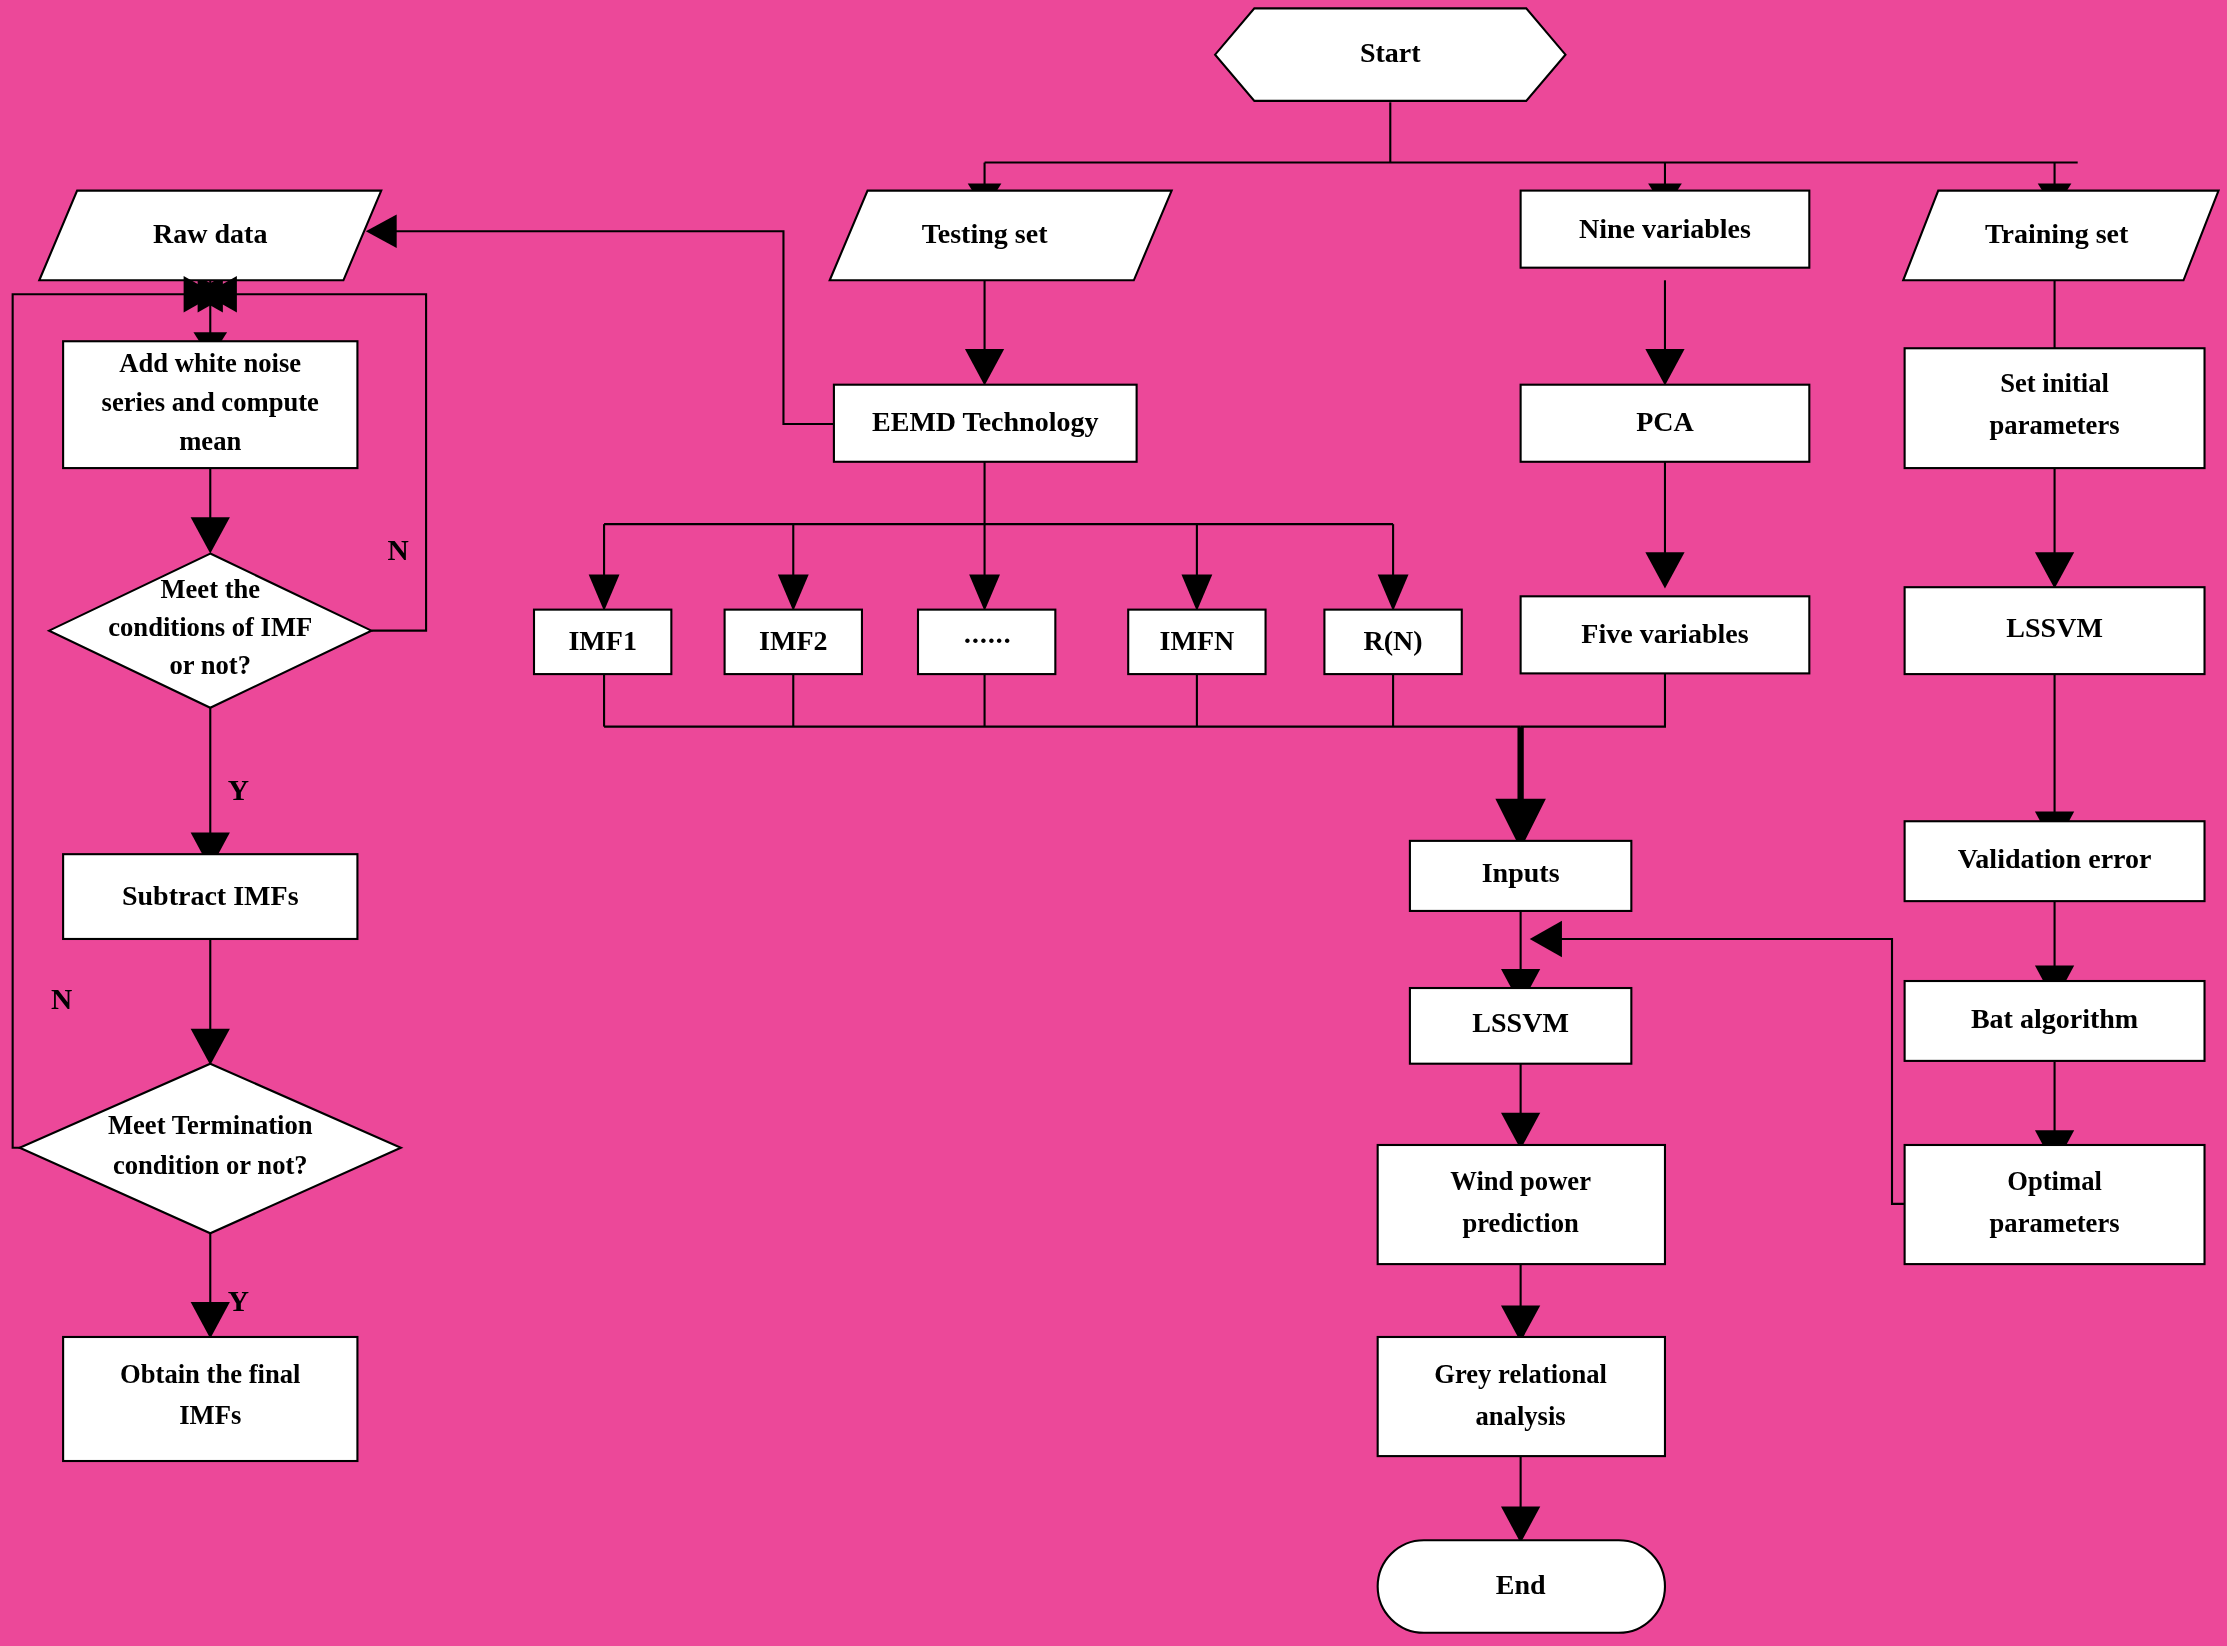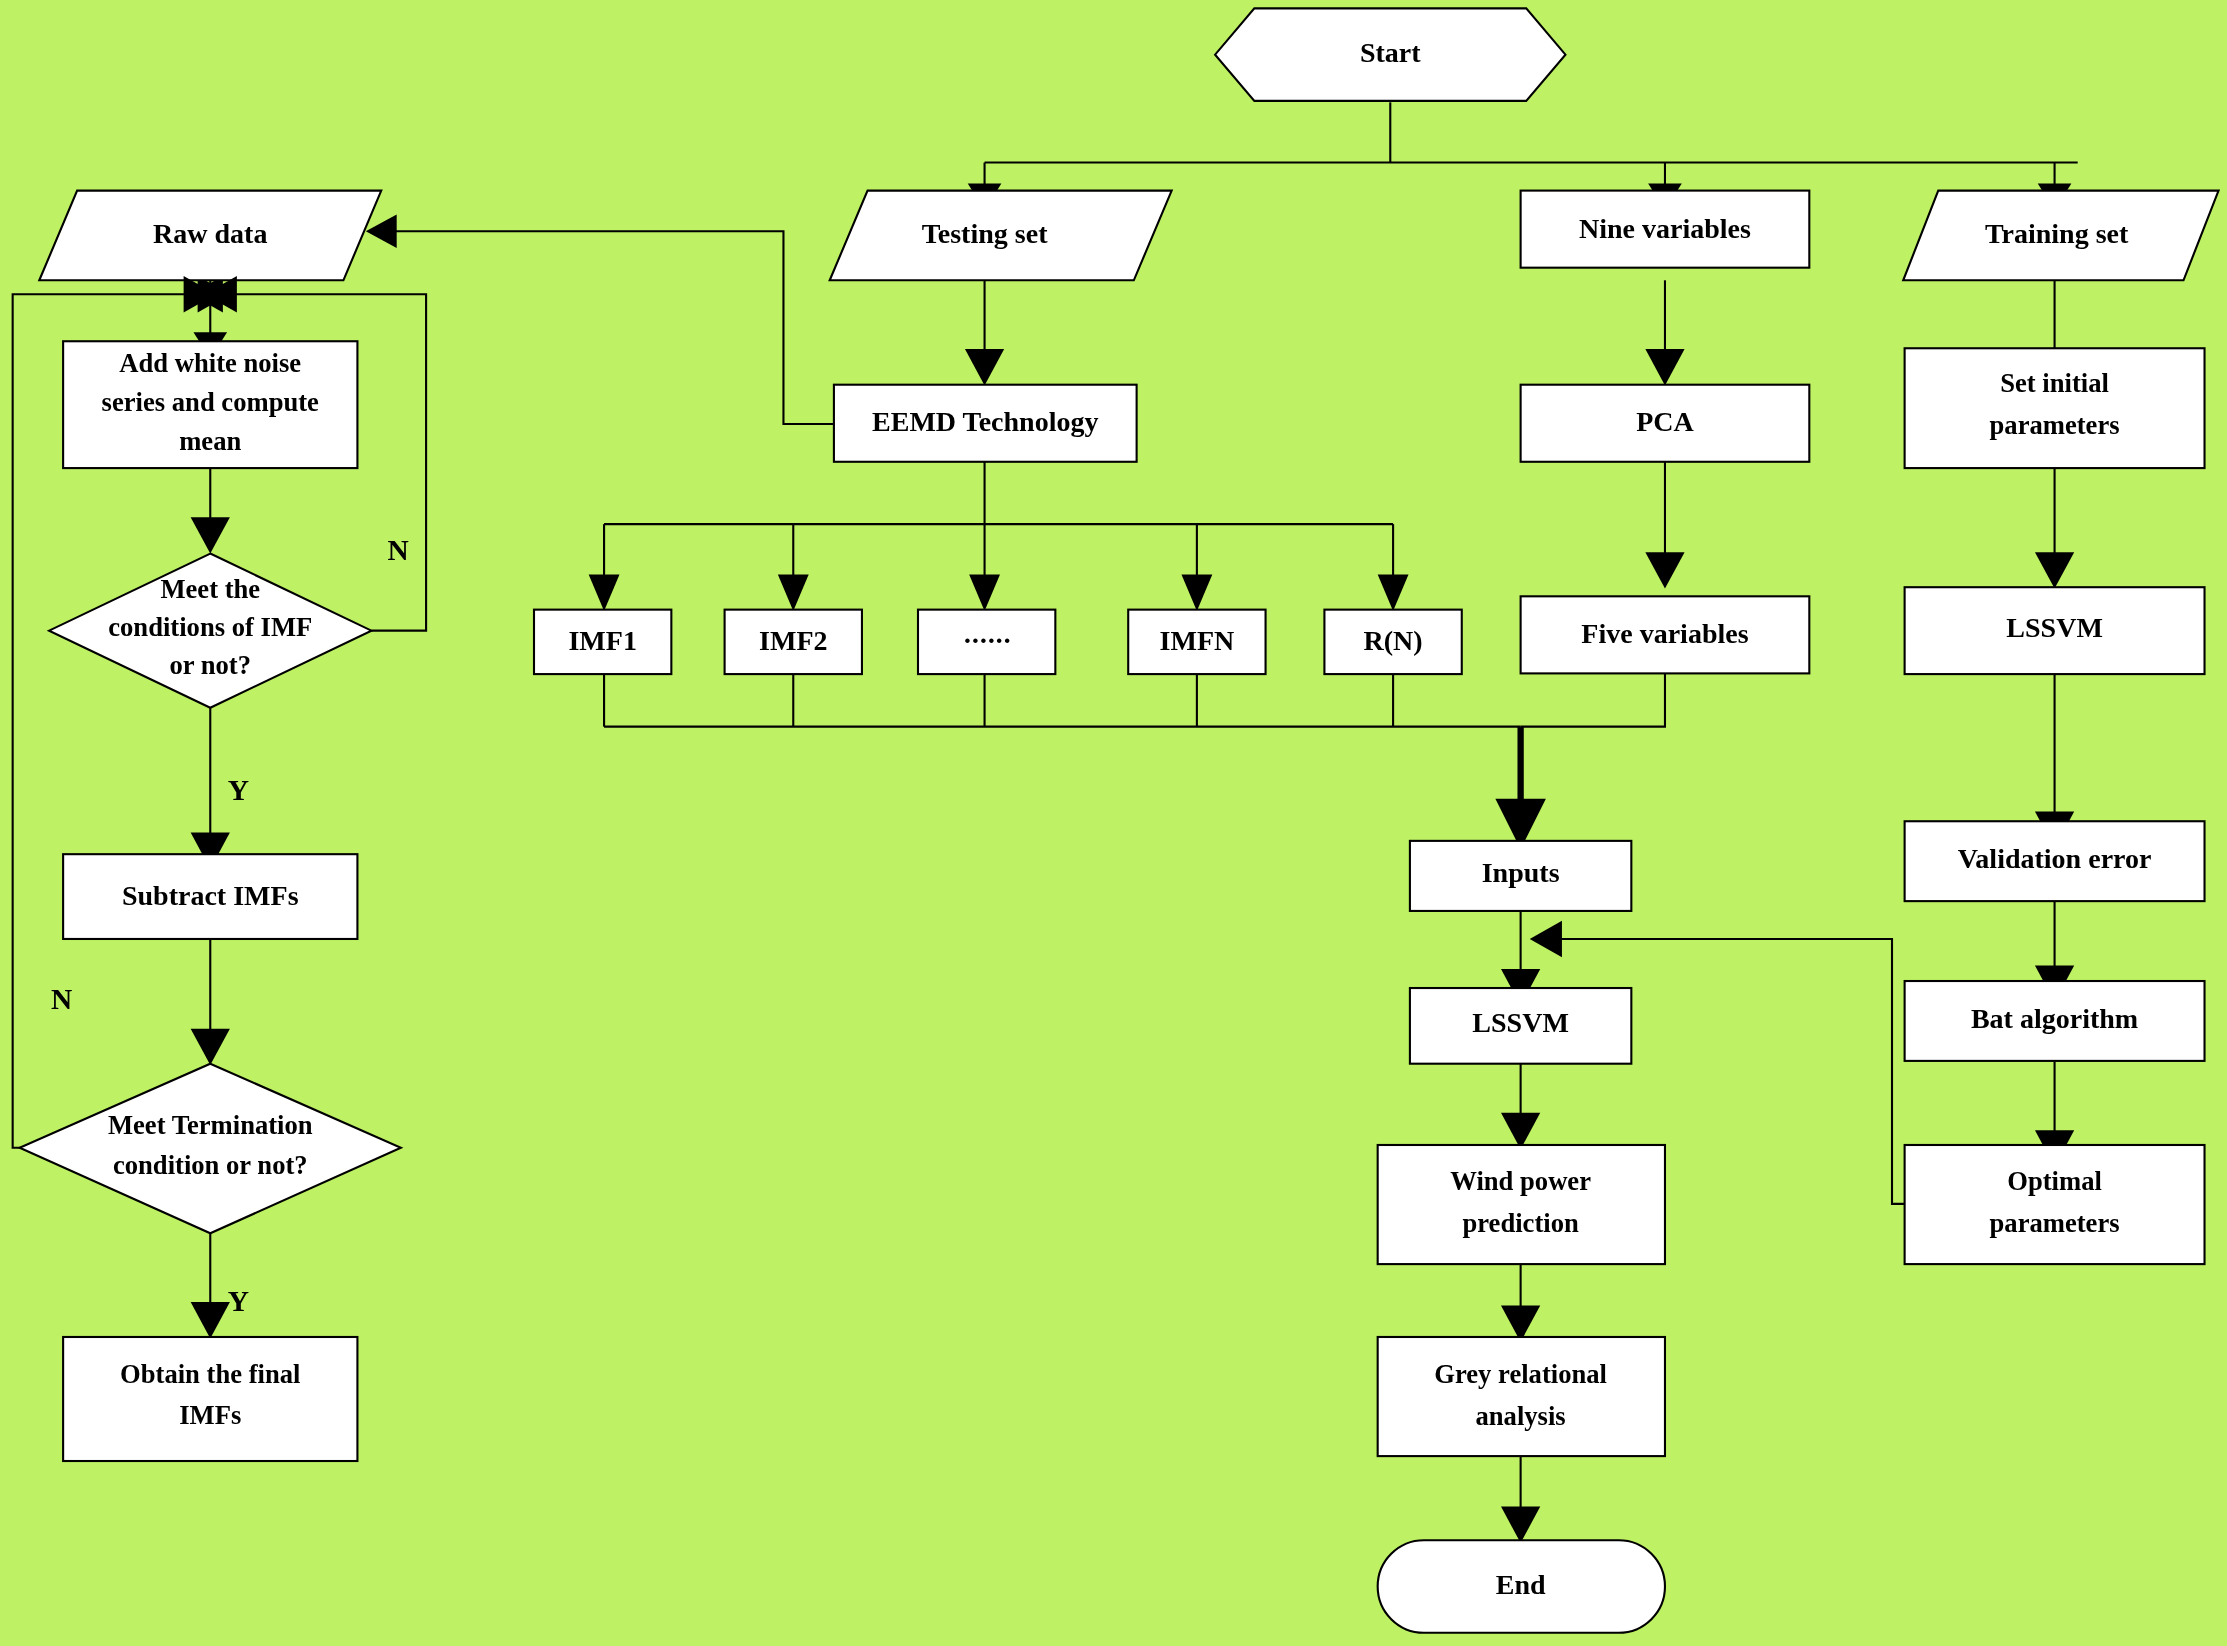--- a/index.html
+++ b/index.html
@@ -5,21 +5,21 @@
 <style>
   html, body {
     margin: 0;
     padding: 0;
     background: #ffffff;
   }
   #root {
     position: relative;
     width: 2227px;
     height: 1646px;
-    background: #bef264;
+    background: #ec4899;
     font-family: "Liberation Serif", "DejaVu Serif", serif;
   }
   svg.canvas {
     position: absolute;
     top: 0; left: 0;
     width: 2227px;
     height: 1646px;
     display: block;
   }
   .shape-stroke {

